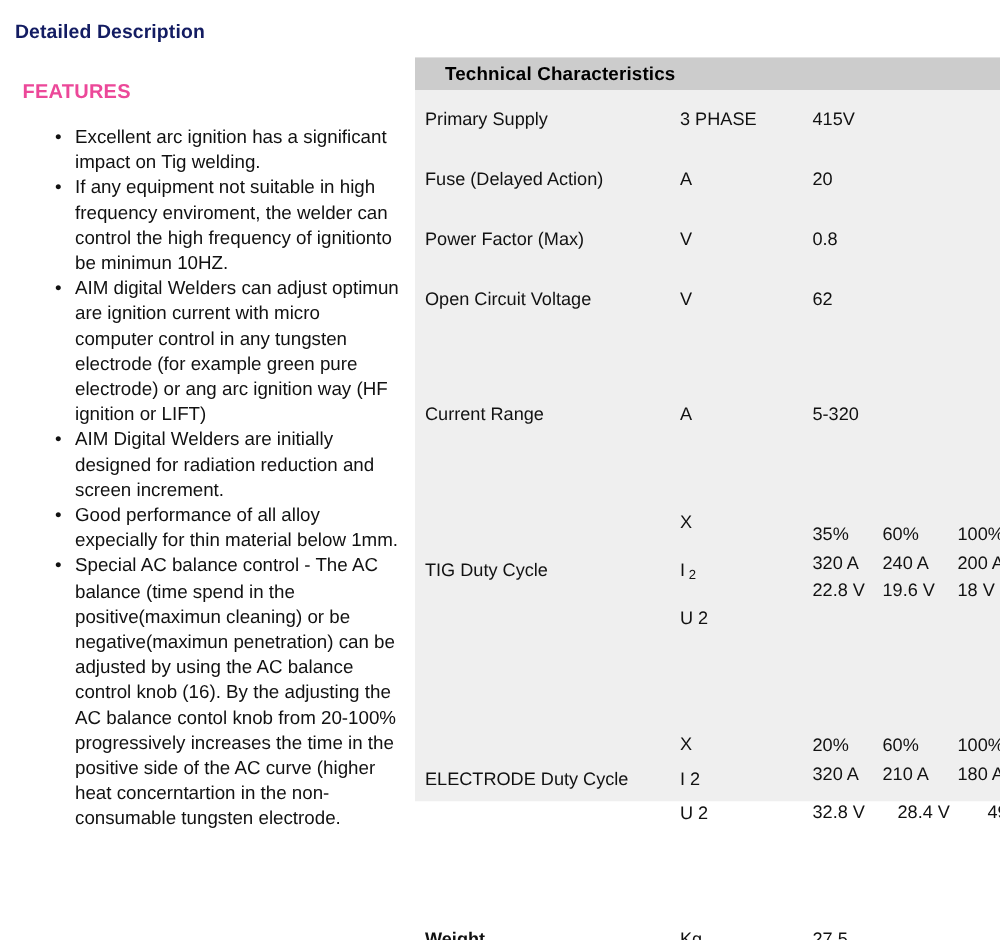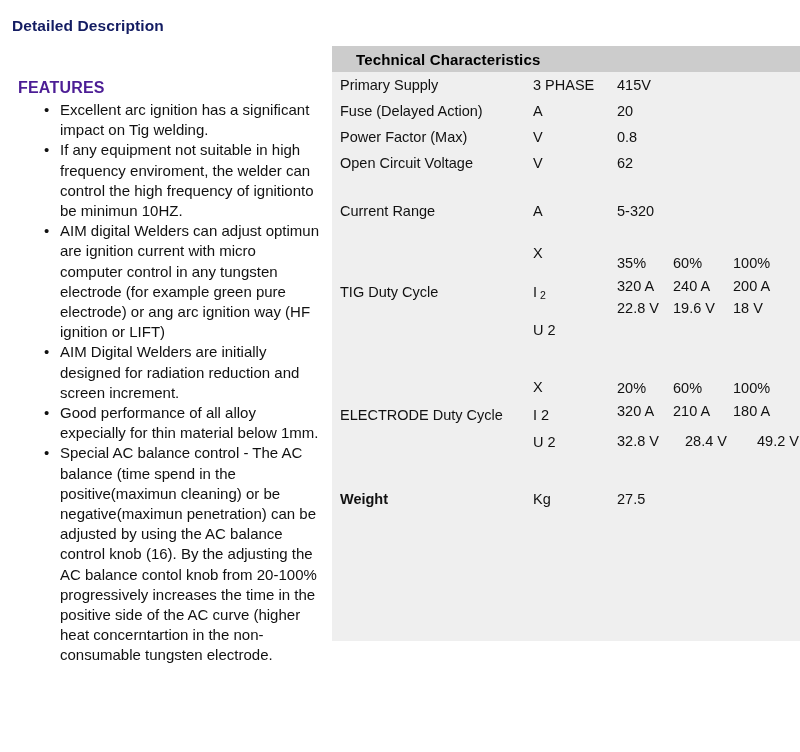--- a/index.html
+++ b/index.html
@@ -32,24 +32,24 @@
     top: 17px;
     font-size: 15.5px;
     font-weight: bold;
     color: #131c62;
     letter-spacing: 0.1px;
   }
 
   #features-heading {
     position: absolute;
     left: 18px;
-    top: 79px;
+    top: 65px;
     font-size: 16px;
     font-weight: bold;
-    color: #4c1d95;
+    color: #ec4899;
     letter-spacing: 0.2px;
   }
 
   #features-list {
     position: absolute;
     left: 0;
     top: 100px;
     width: 330px;
     margin: 0;
     padding: 0 10px 0 60px;
@@ -104,21 +104,21 @@
   #tech-table {
     border-collapse: collapse;
     width: 468px;
     table-layout: fixed;
   }
 
   #tech-table td {
     font-size: 14.5px;
     color: #111111;
     vertical-align: middle;
-    padding: 0;
+    padding: 11px;
     border: none;
   }
 
   .col-label  { width: 201px; padding-left: 8px !important; box-sizing: border-box; }
   .col-unit   { width: 84px; margin-top: 44px; }
   .col-value  { width: 183px; }
 
   .spec-row td { height: 26px; }
 
   .gap-row td { height: 22px; }

